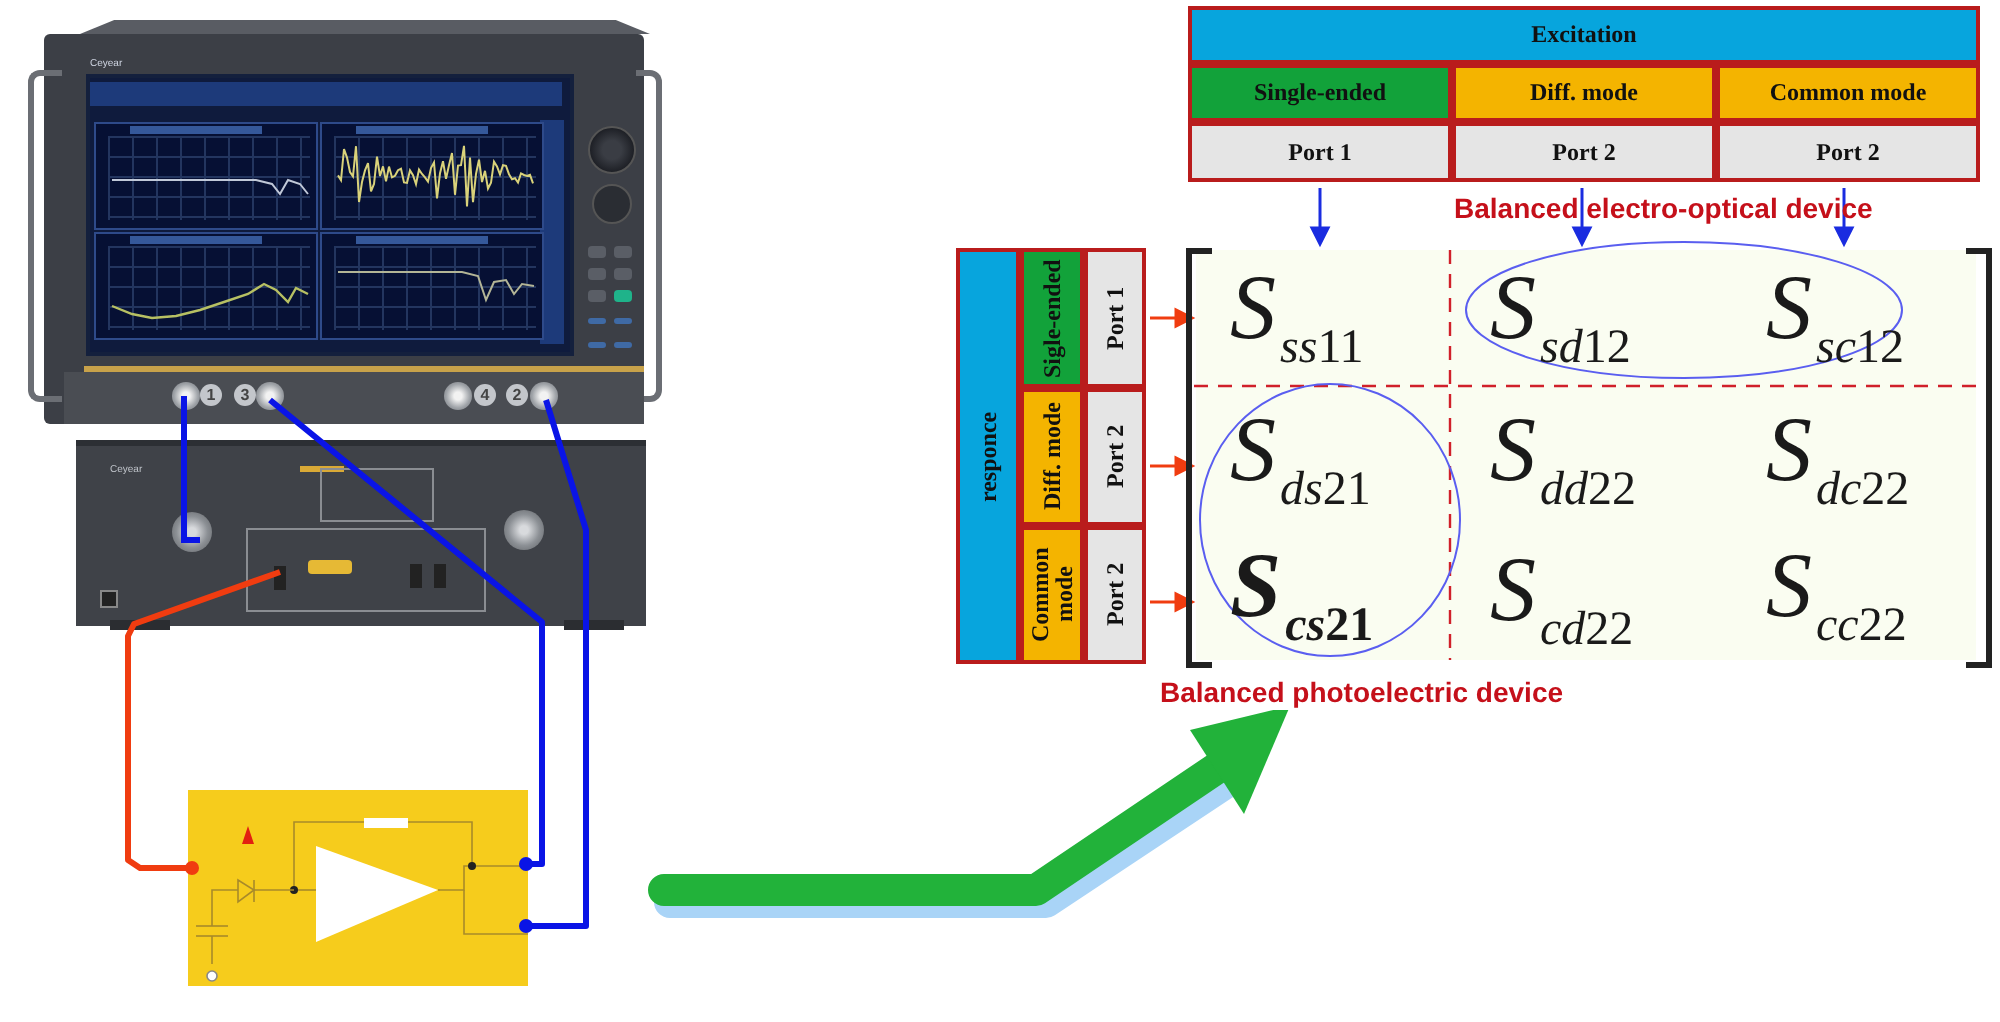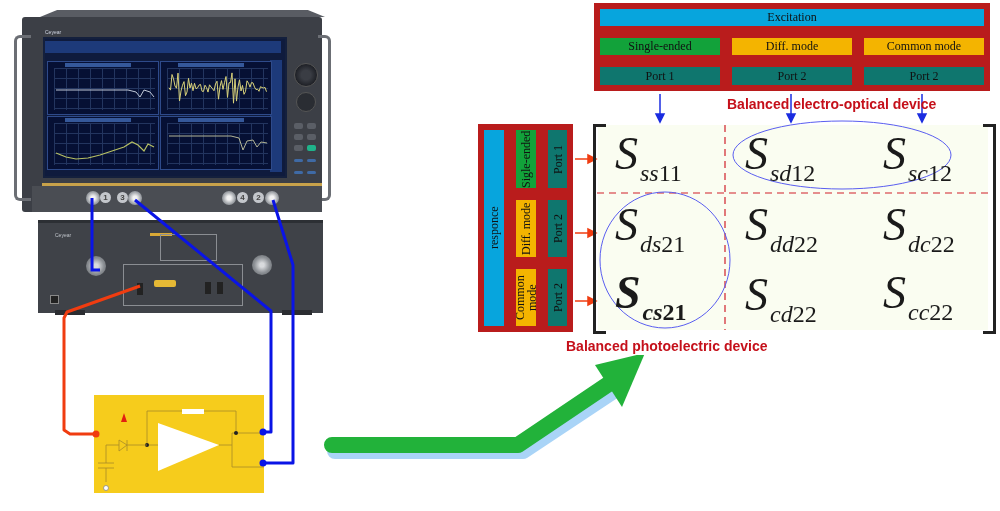--- a/index.html
+++ b/index.html
@@ -37,26 +37,26 @@
   #ts-box1 { left:160px; top:234px; width:55px; height:25px; border:1px solid #8a8d92; }
   #ts-box2 { left:123px; top:264px; width:118px; height:40px; border:1px solid #8a8d92; }
   .ts-port { position:absolute; width:20px; height:20px; border-radius:50%; background:radial-gradient(circle,#d8dadd 15%,#8c9095 55%,#5b5e62 100%); }
   #ts-yellow { left:154px; top:280px; width:22px; height:7px; background:#e6b935; border-radius:2px; }
   #ts-led { left:50px; top:295px; width:7px; height:7px; background:#222; border:1px solid #888; }
 
   
   #circuit { left:94px; top:395px; width:170px; height:98px; background:#f6cc1c; }
 
   
-  .cell { position:absolute; box-sizing:border-box; border:6px solid #b91c1c; display:flex; align-items:center; justify-content:center;
-          font-family:"Liberation Serif", serif; font-weight:normal; font-size:12px; color:#111; }
+  .cell { position:absolute; box-sizing:border-box; border:2px solid #b91c1c; display:flex; align-items:center; justify-content:center;
+          font-family:"Liberation Serif", serif; font-weight:bold; font-size:12px; color:#111; }
   .blue { background:#07a5dd; }
   .green { background:#12a23a; }
   .orange { background:#f4b400; }
-  .cream { background:#0f766e; }
+  .cream { background:#e5e5e5; }
   .vert { writing-mode:vertical-rl; transform:rotate(180deg); text-align:center; line-height:1.0; }
 
   
   #matrix-bg { left:598px; top:125px; width:390px; height:205px; background:#fafdf1; }
   .sym { position:absolute; font-family:"Liberation Serif", serif; font-style:italic; color:#1a1a1a; white-space:nowrap; }
   .sym .S { font-size:46px; }
   .sym .sub { font-size:24px; position:relative; top:12px; margin-left:2px; }
   .sym .num { font-style:normal; }
   .bracket { position:absolute; border:3px solid #222; }
   .note { position:absolute; font-family:"Liberation Sans", sans-serif; font-weight:bold; color:#c5101a; font-size:14px; white-space:nowrap; }
@@ -234,13 +234,13 @@
     <div class="sym" style="left: 883px; top: 127px;"><span class="S">S</span><span class="sub"><span>sc</span><span class="num">12</span></span></div>
     <div class="sym" style="left: 615px; top: 198px;"><span class="S">S</span><span class="sub"><span>ds</span><span class="num">21</span></span></div>
     <div class="sym" style="left: 745px; top: 198px; text-align: center;"><span class="S">S</span><span class="sub"><span>dd</span><span class="num">22</span></span></div>
     <div class="sym" style="left: 883px; top: 198px;"><span class="S">S</span><span class="sub"><span>dc</span><span class="num">22</span></span></div>
     <div class="sym" style="left: 615px; top: 266px; font-weight: bold;"><span class="S">S</span><span class="sub"><span>cs</span><span class="num">21</span></span></div>
     <div class="sym" style="left: 745px; top: 268px;"><span class="S">S</span><span class="sub"><span>cd</span><span class="num">22</span></span></div>
     <div class="sym" style="left: 883px; top: 266px;"><span class="S">S</span><span class="sub"><span>cc</span><span class="num">22</span></span></div>
   </div>
 
 <div class="note" style="left:727px;top:96px;">Balanced electro-optical device</div>
-<div class="note" style="left:566px;top:338px;">Balanced photoelectric device</div>
+<div class="note" style="left:580px;top:338px;">Balanced photoelectric device</div>
 
 </body></html>

